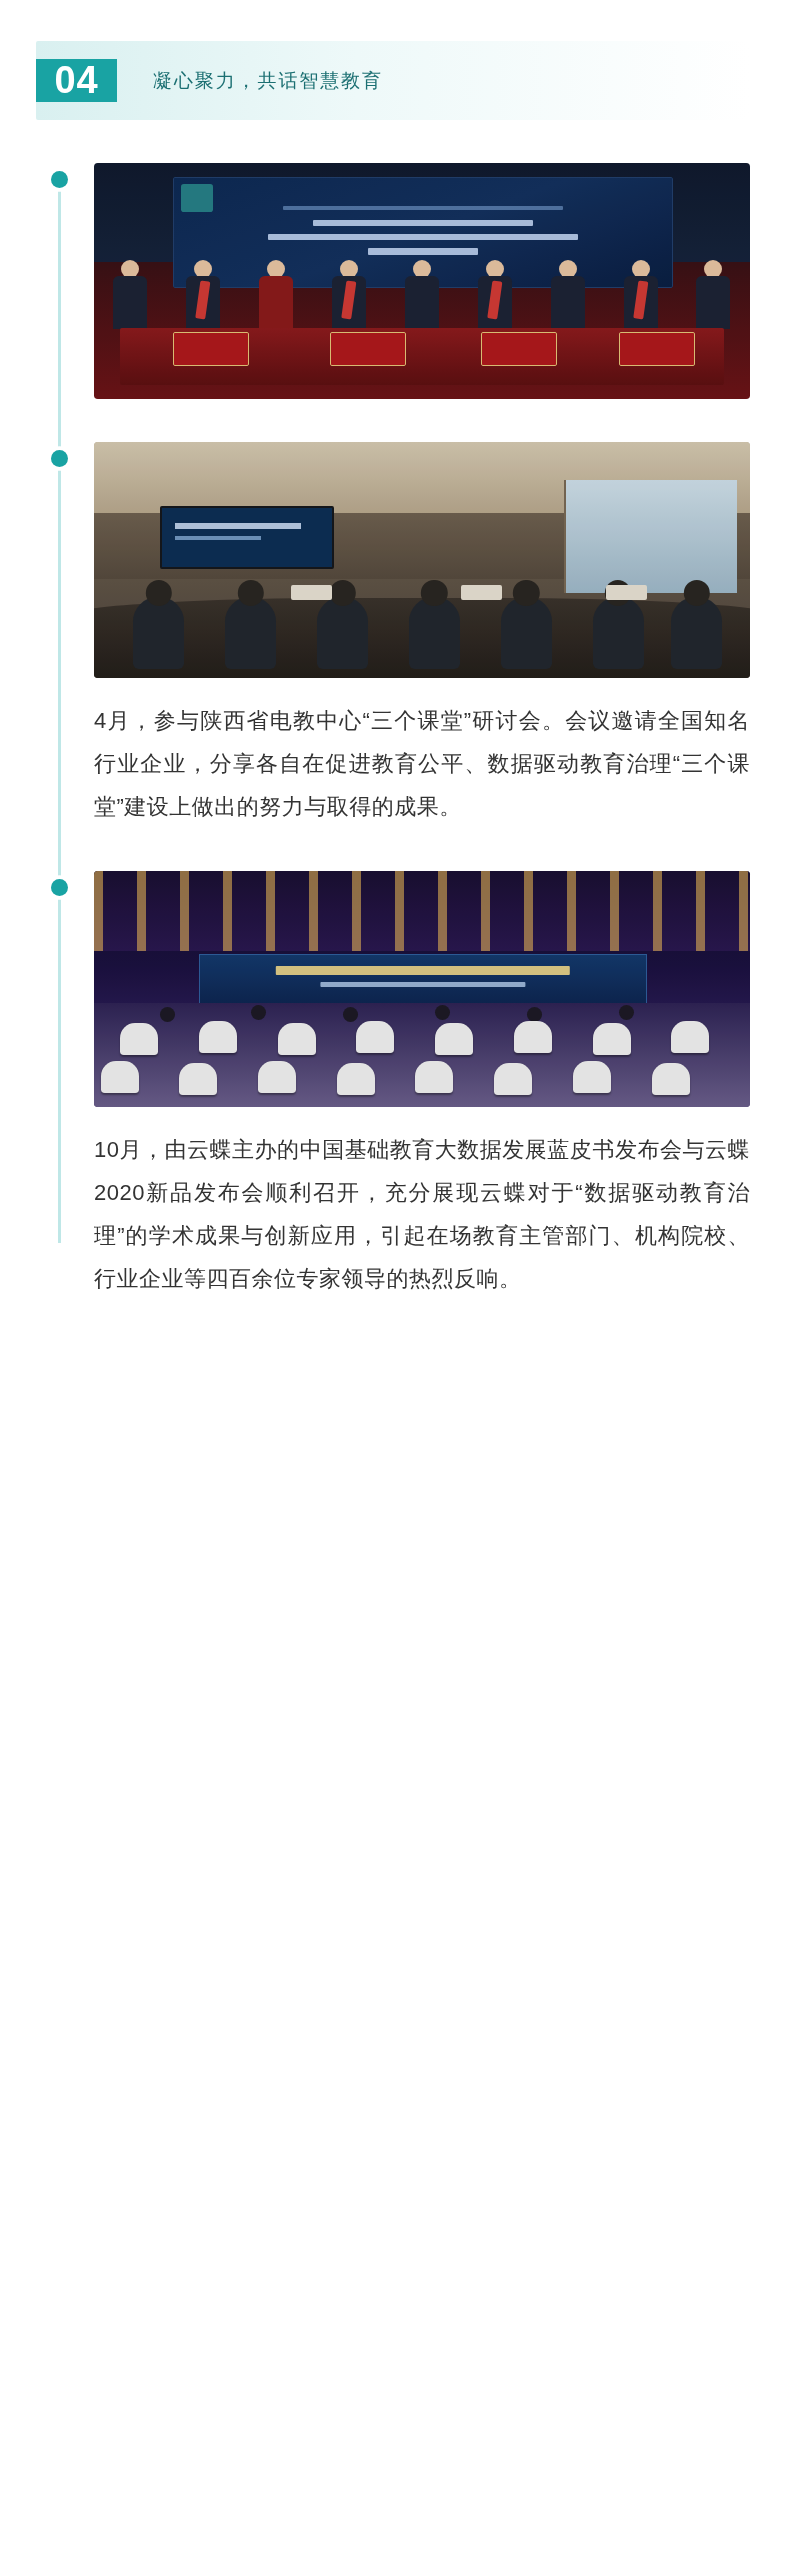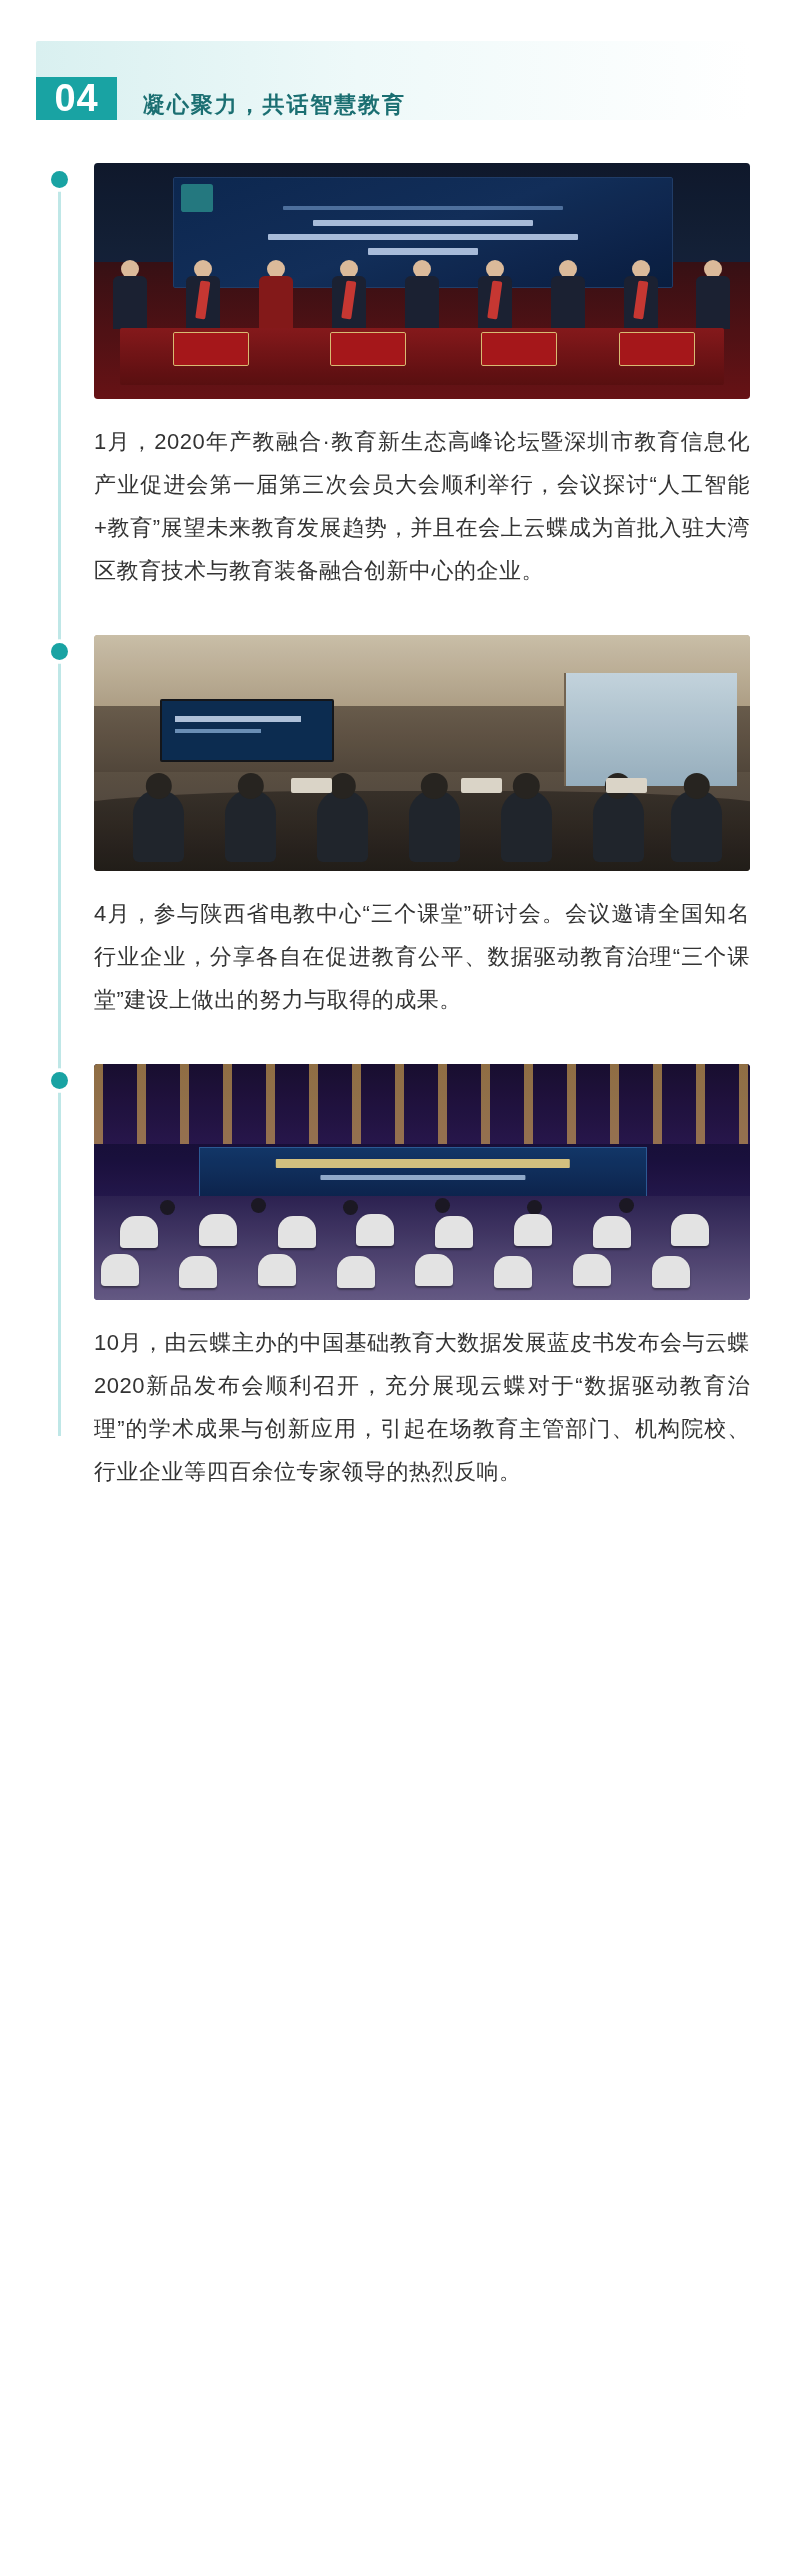--- a/index.html
+++ b/index.html
@@ -23,43 +23,43 @@
     padding: 0 0 38px 0;
     overflow: hidden;
   }
 
   
   .header {
     position: relative;
     margin: 41px 36px 0 36px;
     height: 79px;
     display: flex;
-    align-items: flex-end;
+    align-items: center;
     background: linear-gradient(90deg, #d9f0f0 0%, #eef9f9 45%, #ffffff 100%);
     border-radius: 1.9px;
   }
   .header-num {
     width: 81px;
     min-width: 81px;
     background: #19a3a3;
     color: #ffffff;
     font-size: 38px;
     font-weight: bold;
     display: flex;
     align-items: center;
     justify-content: center;
     letter-spacing: 0.9px;
   }
   .header-title {
     flex: 1;
     display: flex;
     align-items: center;
-    padding-left: 26px;
-    font-size: 22px;
-    font-weight: bold;
+    padding-left: 36px;
+    font-size: 19px;
+    font-weight: normal;
     color: #1b6f72;
     letter-spacing: 1.9px;
   }
 
   
   .timeline {
     position: relative;
     margin: 43px 0 0 0;
     padding: 0 36px 0 36px;
   }
@@ -373,21 +373,20 @@
               <div class="body"></div>
             </div>
         </div>
         <div class="table"></div>
         <div class="folder" style="left:12%"></div>
         <div class="folder" style="left:36%"></div>
         <div class="folder" style="left:59%"></div>
         <div class="folder" style="left:80%"></div>
         <div class="photo-tint"></div>
       </div>
-      <div class="caption">1月，2020年产教融合·教育新生态高峰论坛暨深圳市教育信息化产业促进会第一届第三次会员大会顺利举行，会议探讨“人工智能+教育”展望未来教育发展趋势，并且在会上云蝶成为首批入驻大湾区教育技术与教育装备融合创新中心的企业。</div>
     </div>
 
     <div class="entry">
       <div class="dot"></div>
       <div class="photo p2">
         <div class="ceiling"></div>
         <div class="wall"></div>
         <div class="window"></div>
         <div class="monitor">
           <div class="mline"></div>

